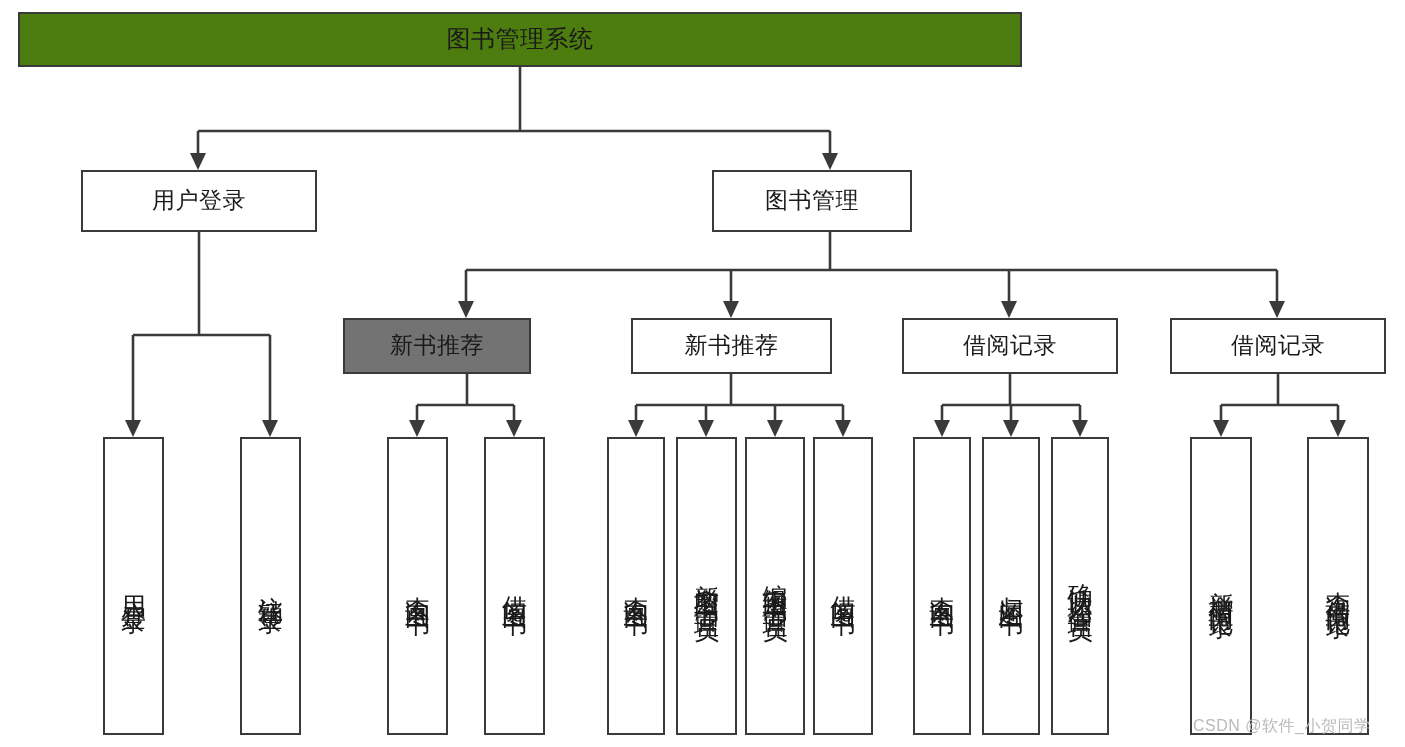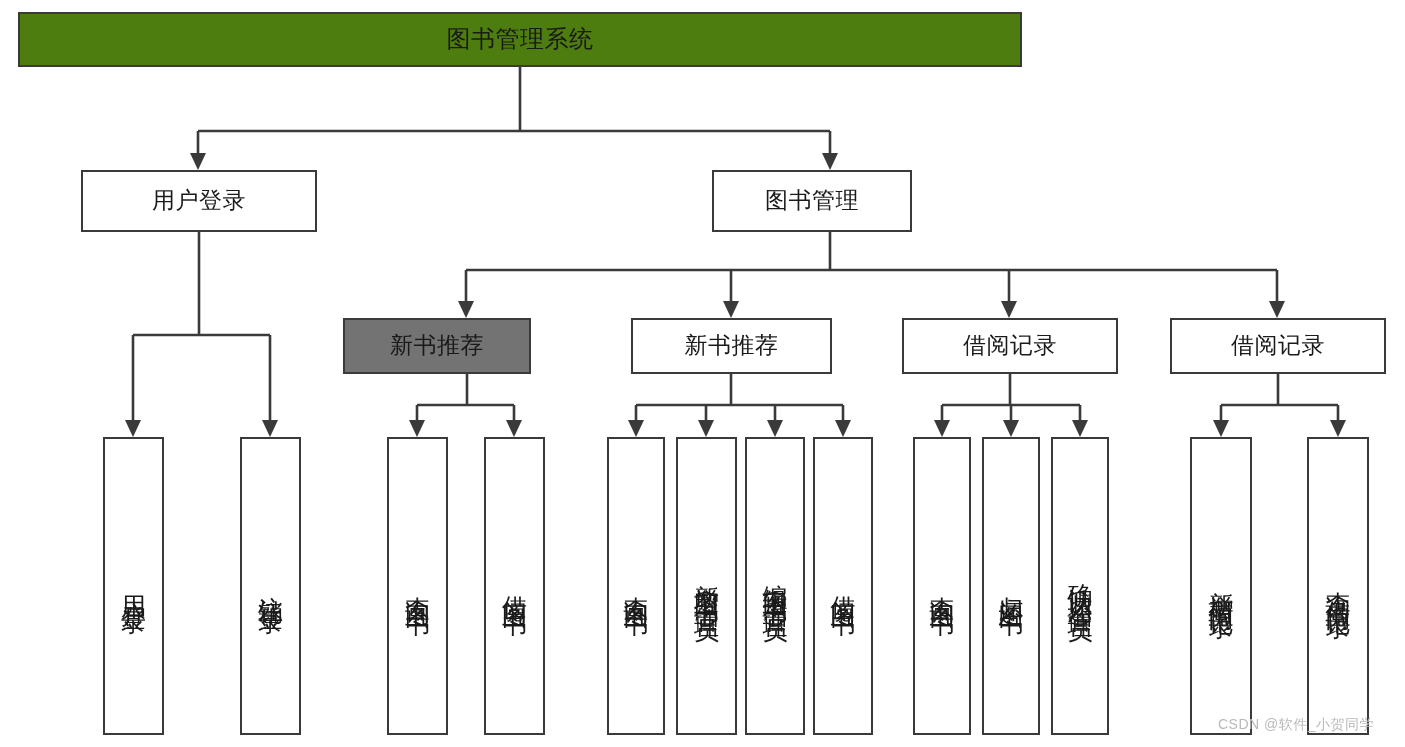--- a/index.html
+++ b/index.html
@@ -54,24 +54,23 @@
     font-size: 25px;
     letter-spacing: 5px;
     line-height: 1;
   }
   .node.root .label {
     font-size: 24px;
   }
   #watermark {
     position: absolute;
     color: #b9b9b9;
-    font-size: 14px;
+    font-size: 16px;
     white-space: nowrap;
     letter-spacing: 0.5px;
-    padding-left: 25px;
   }
 </style>
 </head>
 <body>
 
 <div id="canvas">
   <svg id="edges" viewBox="0 0 1405 747">
       <line x1="520" y1="67" x2="520" y2="131" stroke="#3a3a3a" stroke-width="2.6"></line>
       <line x1="198" y1="131" x2="830" y2="131" stroke="#3a3a3a" stroke-width="2.6"></line>
       <line x1="198" y1="131" x2="198" y2="155" stroke="#3a3a3a" stroke-width="2.6"></line>

